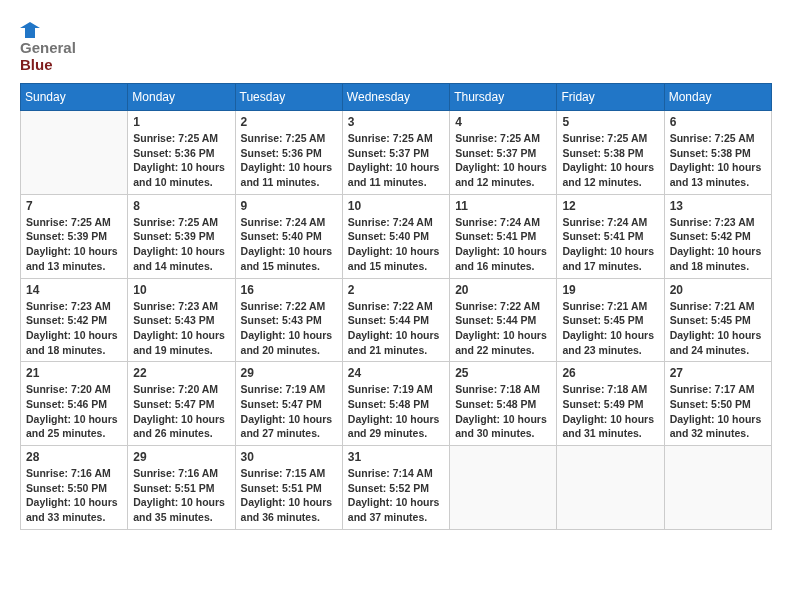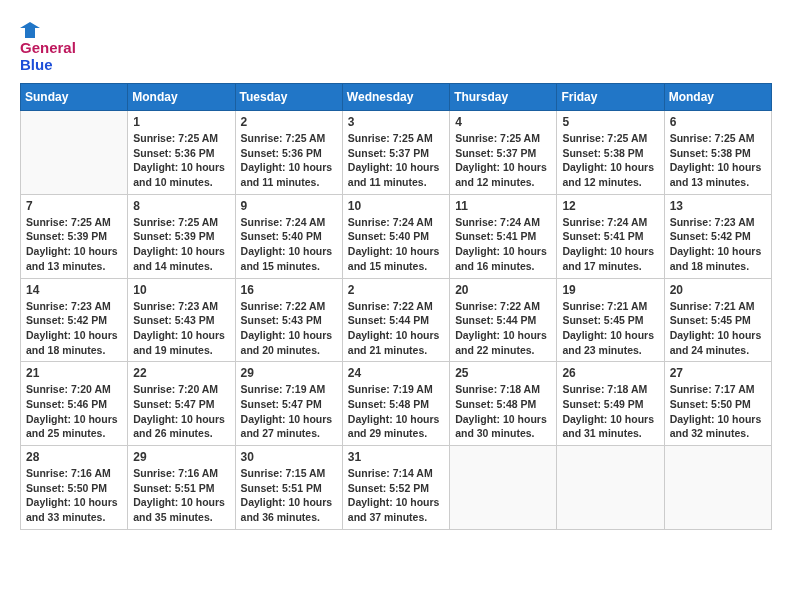--- a/index.html
+++ b/index.html
@@ -38,21 +38,21 @@
       width: 100%;
       border-collapse: collapse;
       font-size: 11px;
     }
     th {
       background-color: #2176c7;
       color: #fff;
       padding: 6px 4px;
       text-align: left;
       font-size: 12px;
-      font-weight: bold;
+      font-weight: normal;
       border: 1px solid #1a5fa0;
     }
     td {
       border: 1px solid #ccc;
       padding: 4px 5px;
       vertical-align: top;
       height: 80px;
       width: 14.28%;
       background: #fff;
     }
@@ -80,22 +80,22 @@
 <body>
 
 <div class="header">
   <div class="logo">
   <div style="display:flex;align-items:center;gap:2px;">
     <svg width="20" height="20" viewBox="0 0 20 20">
       <polygon points="10,2 20,8 15,8 15,18 5,18 5,8 0,8" fill="#2176c7"></polygon>
     </svg>
   </div>
   <div style="font-size:15px;font-weight:bold;line-height:1.1;">
-    <span style="color:#be185d;">General</span><br>
-    <span style="color:#1d4ed8;">Blue</span>
+    <span style="color:#737373;">General</span><br>
+    <span style="color:#7f1d1d;">Blue</span>
   </div>
 </div>
   <div class="title-area">
     <div class="month-title"></div>
     <div class="location"></div>
   </div>
 </div>
 
 <table>
   <thead>

